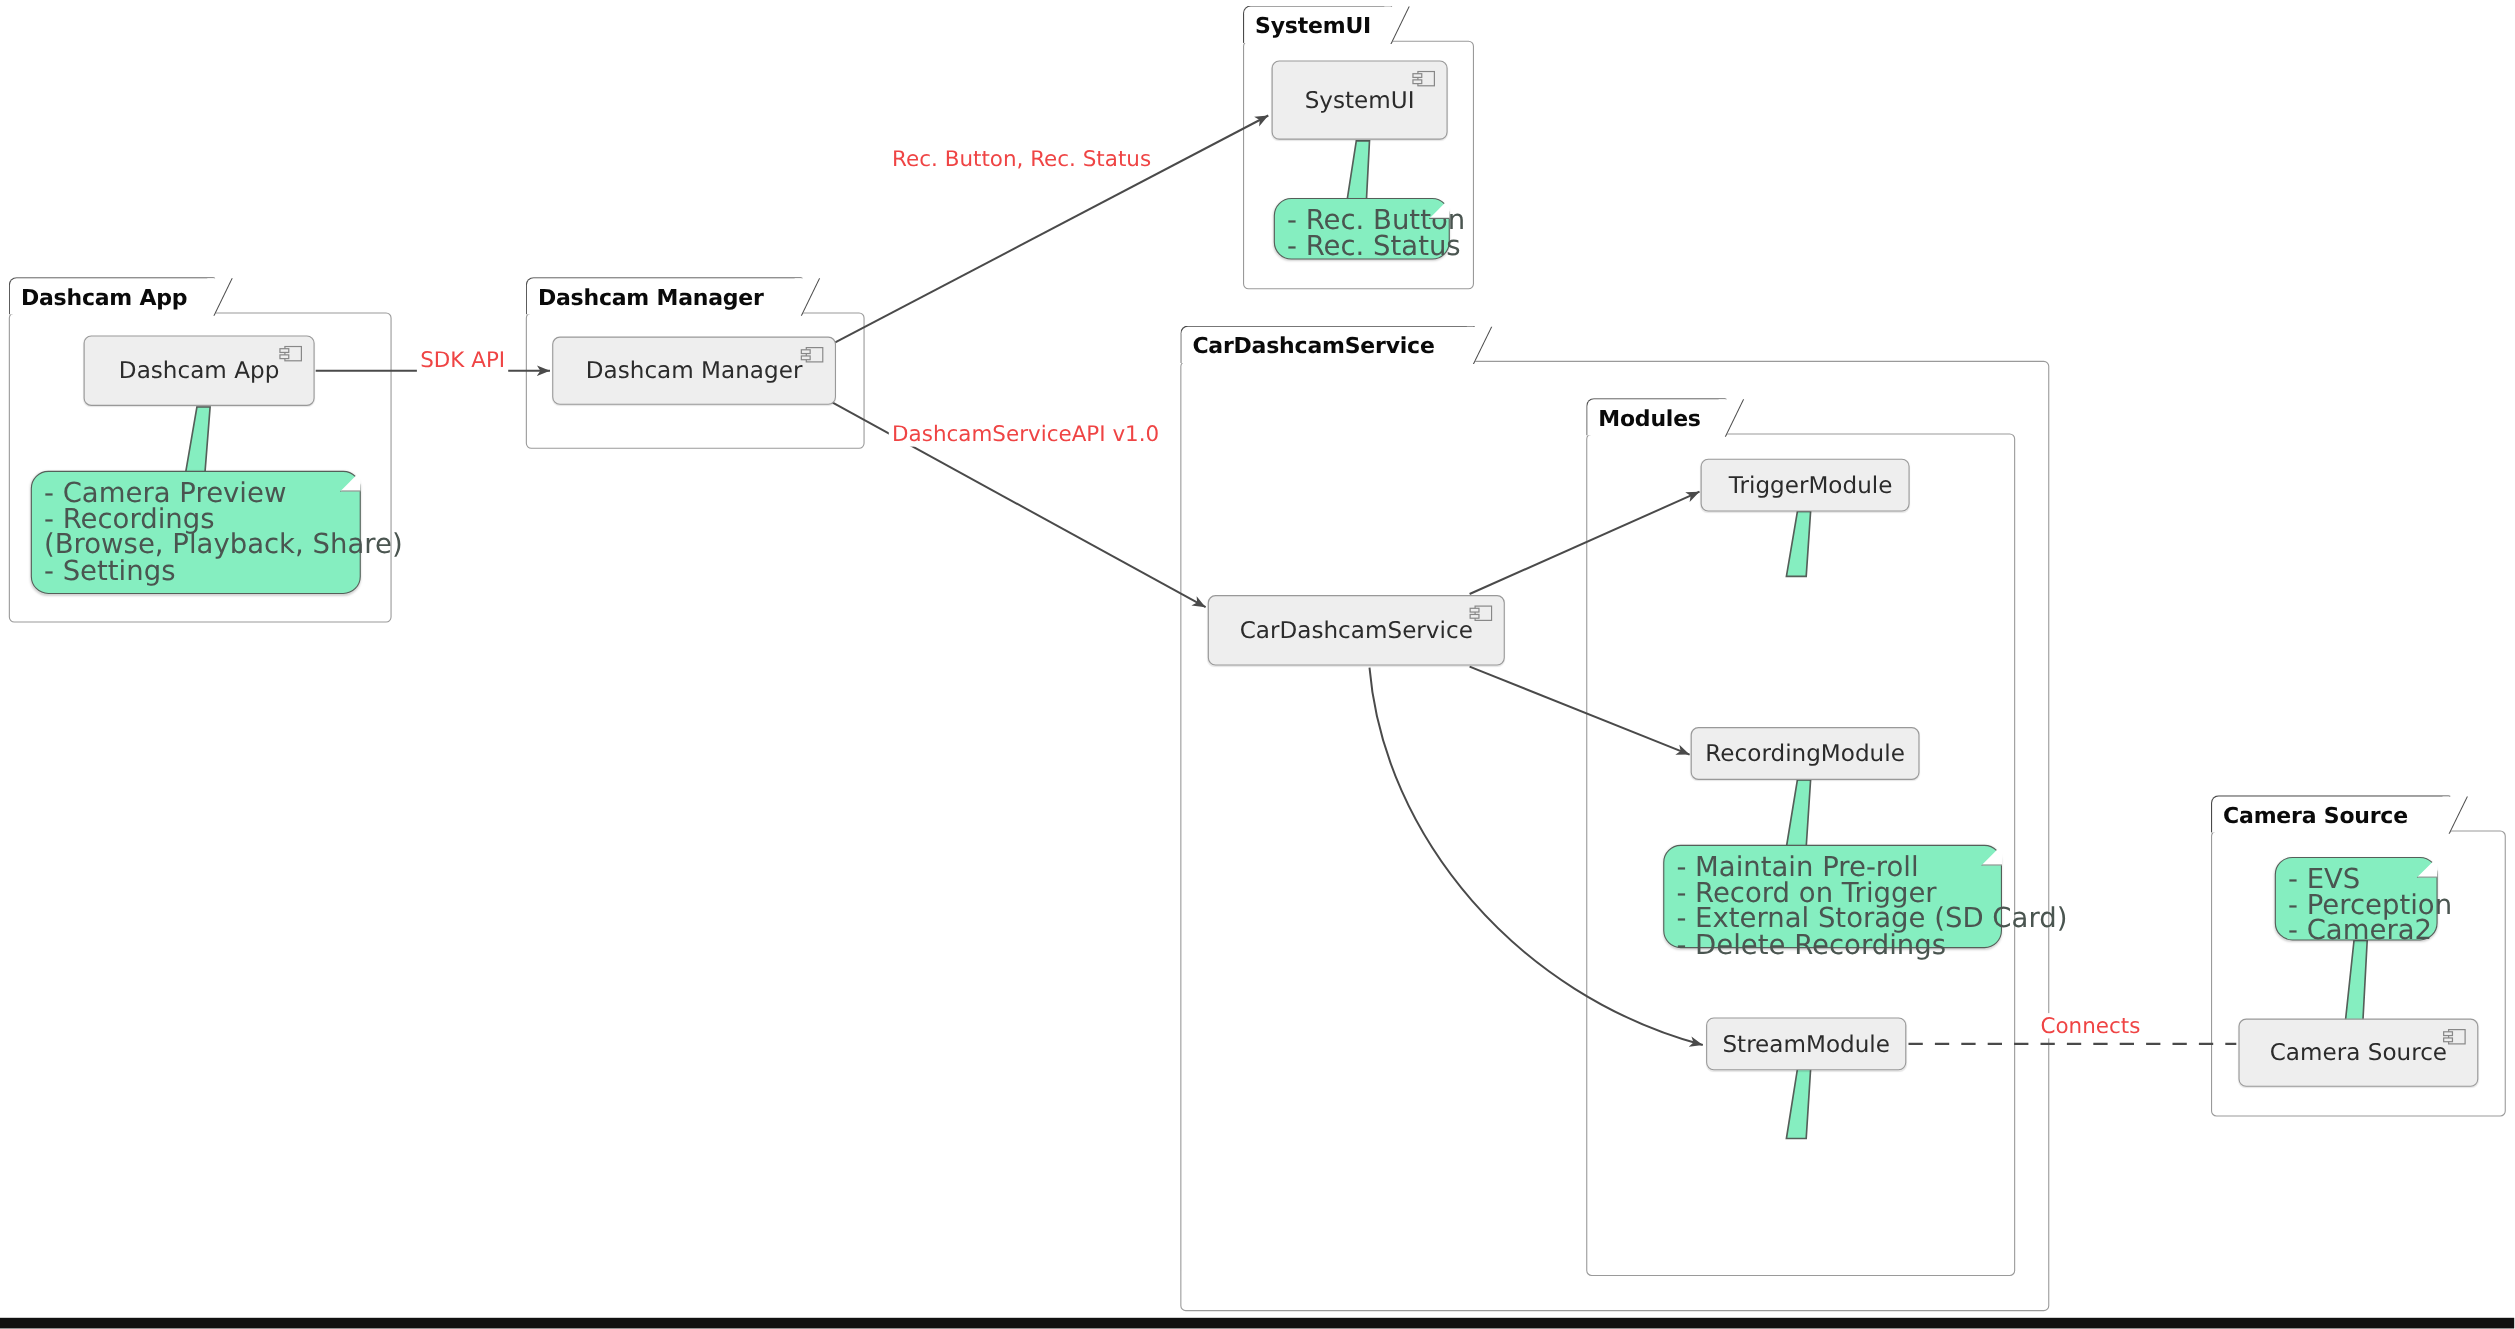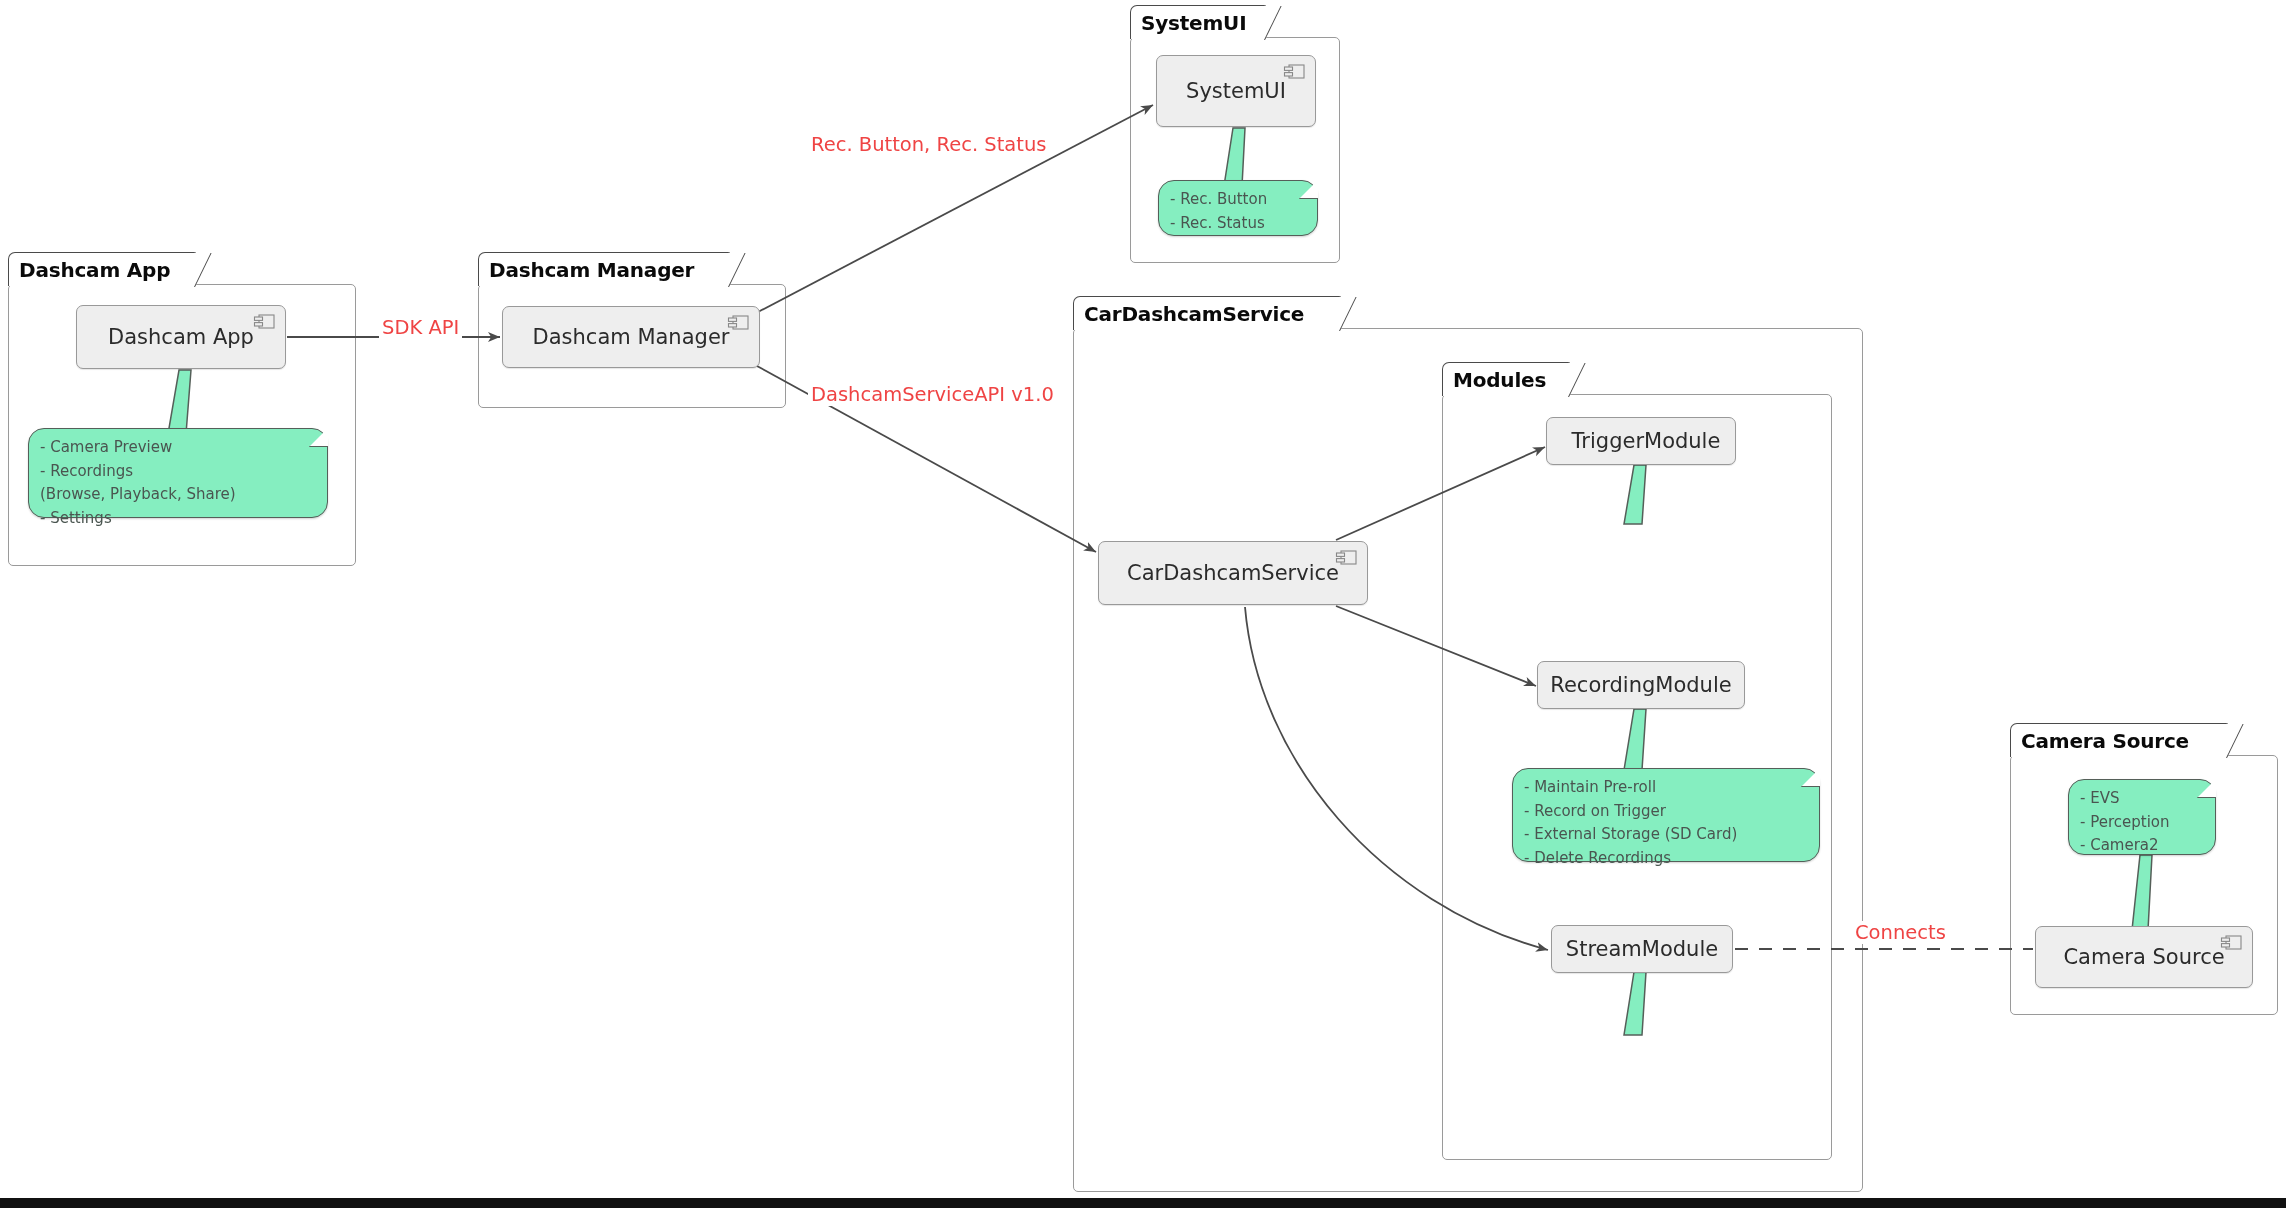--- a/index.html
+++ b/index.html
@@ -87,21 +87,21 @@
   }
 
   
   .note {
     position: absolute;
     box-sizing: border-box;
     background: #85eec0;
     border: 1.5px solid #555f59;
     border-radius: 16px;
     color: #4a5550;
-    font-size: 15px;
+    font-size: 25px;
     line-height: 23.5px;
     padding: 7px 16px 7px 11px;
     z-index: 6;
     box-shadow: 0 1px 2px rgba(0,0,0,0.18);
   }
   .note .dogear {
     position: absolute;
     right: -1px;
     top: -1px;
     width: 18px;
@@ -183,21 +183,21 @@
 
   <div class="comp" style="left:76px; top:305px; width:210px; height:64px;">
     <span>Dashcam App</span>
     <svg class="comp-icon" viewBox="0 0 22 16">
       <rect x="6" y="1" width="15" height="13" fill="#eeeeee" stroke="#888" stroke-width="1.1"></rect>
       <rect x="1.5" y="3" width="8" height="3.4" fill="#eeeeee" stroke="#888" stroke-width="1.1"></rect>
       <rect x="1.5" y="8.6" width="8" height="3.4" fill="#eeeeee" stroke="#888" stroke-width="1.1"></rect>
     </svg>
   </div>
 
-  <div class="note" style="left:28px; top:428px; width:300px; height:90px;">
+  <div class="note" style="left:28px; top:428px; width:300px; height:112px;">
     <div class="dogear"></div>
     <div class="note-line">- Camera Preview</div>
     <div class="note-line">- Recordings</div>
     <div class="note-line">  (Browse, Playback, Share)</div>
     <div class="note-line">- Settings</div>
   </div>
 
   <div class="pkg" style="left:478px; top:252px; width:308px; height:156px;">
     <div class="pkg-tab" style="width:252px;">
       <span>Dashcam Manager</span>

